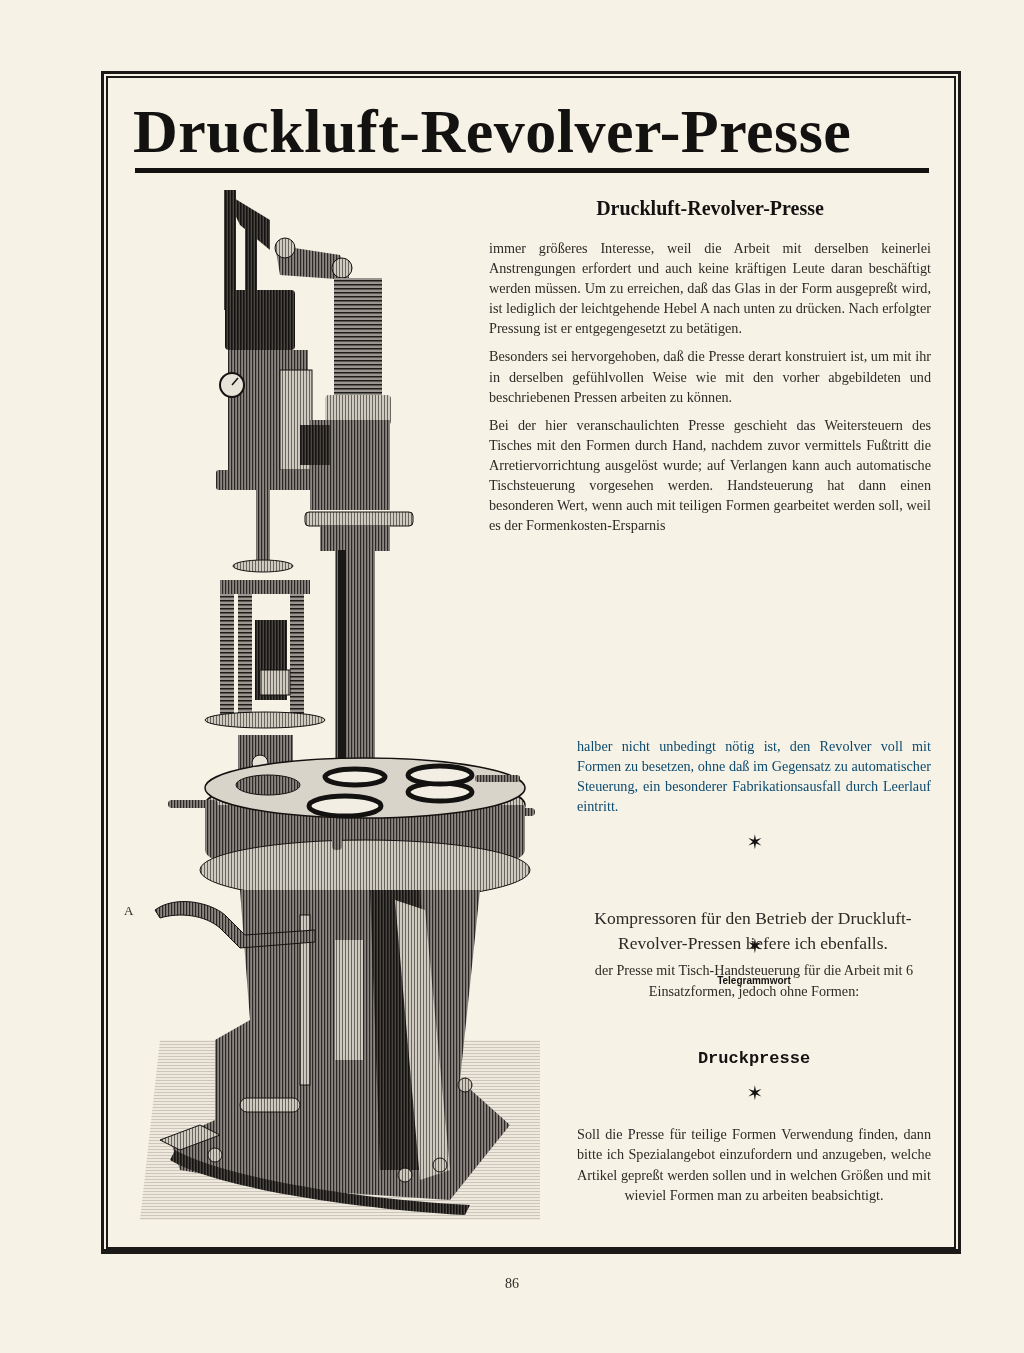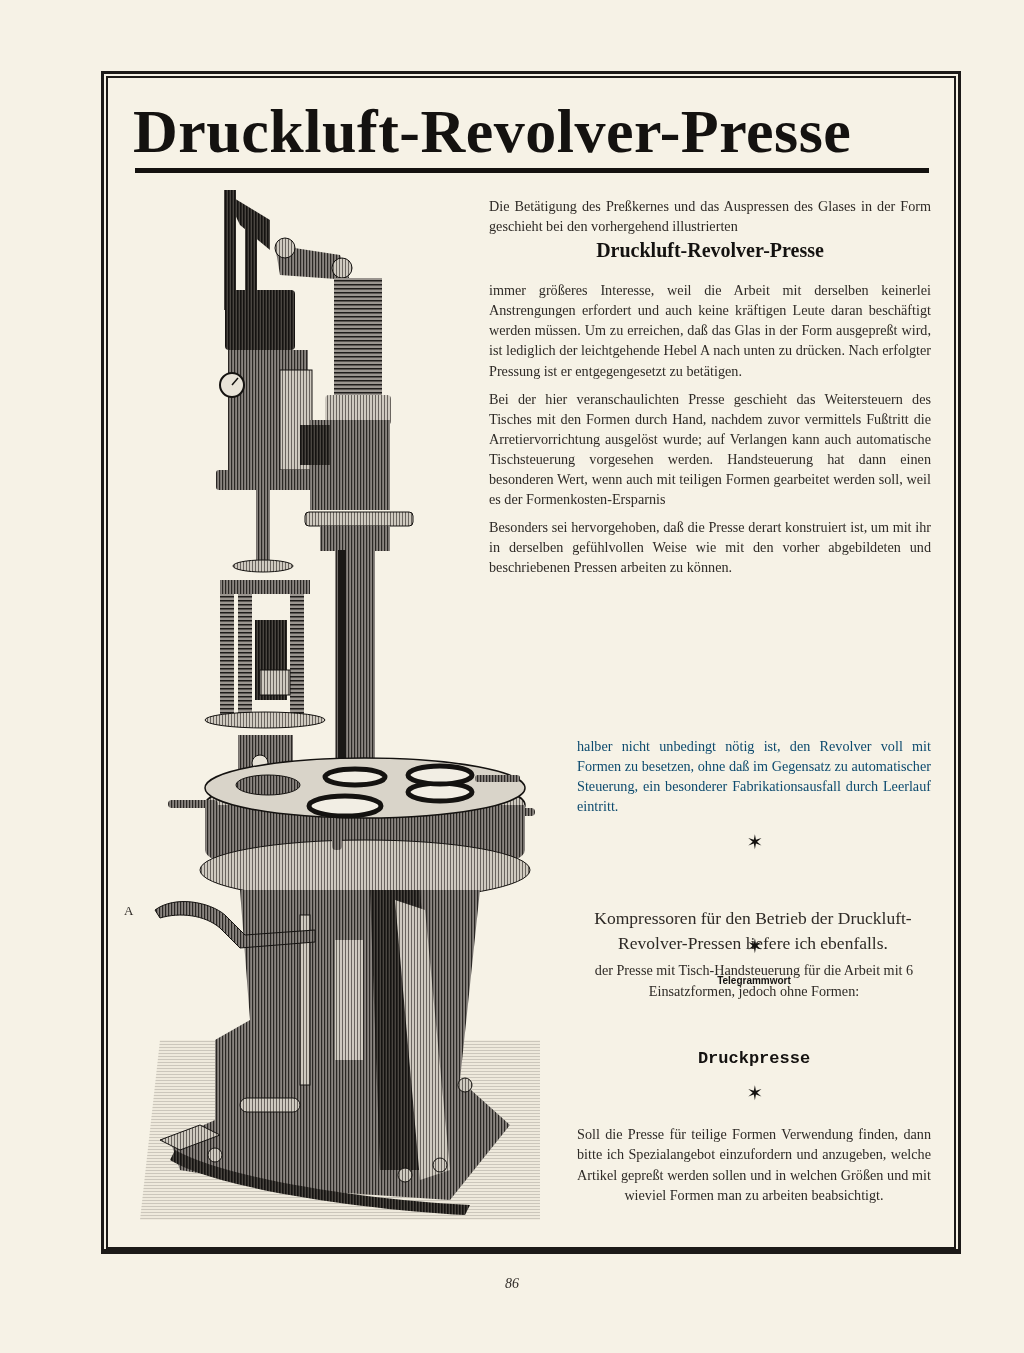--- a/index.html
+++ b/index.html
@@ -71,21 +71,21 @@
   }
   .closing {
     position: absolute; left: 577px; top: 1124px; width: 354px;
     font-size: 14.2px; line-height: 20.3px; text-align: justify; text-align-last: center; color: #2e2a26;
   }
   .label-a {
     position: absolute; left: 124px; top: 903px; font-size: 13px; color: #2e2a26;
   }
   .page-num {
     position: absolute; left: 0; width: 1024px; top: 1276px; text-align: center;
-    font-size: 14px; color: #2e2a26; font-style: italic;
+    font-size: 14px; color: #2e2a26;
   }
   .illustration { position: absolute; left: 120px; top: 180px; width: 430px; height: 1050px; }
 </style>
 </head>
 <body>
 
 <div class="frame-outer"></div>
 <div class="frame-inner"></div>
 <div class="frame-shadow"></div>
 
@@ -190,25 +190,24 @@
   <circle cx="345" cy="905" r="7" fill="url(#hatchLight)" stroke="#141210"></circle>
   <circle cx="320" cy="985" r="7" fill="url(#hatchLight)" stroke="#141210"></circle>
   <circle cx="285" cy="995" r="7" fill="url(#hatchLight)" stroke="#141210"></circle>
 
   <path d="M50 980 C 100 1010, 250 1030, 345 1035 L 350 1025 C 250 1020, 110 1000, 55 970 Z" fill="url(#hatchDark)"></path>
 </svg>
 
 <div class="label-a">A</div>
 
 <div class="col">
-  <p style="margin-bottom:2px">Die Betätigung des Preßkernes und das Auspressen des Glases in der Form geschieht bei den vorhergehend illustrierten</p>
   <div class="sub-serif">Druckluft-Revolver-Presse</div>
   <p style="margin-top:18px">immer größeres Interesse, weil die Arbeit mit derselben keinerlei Anstrengungen erfordert und auch keine kräftigen Leute daran beschäftigt werden müssen. Um zu erreichen, daß das Glas in der Form ausgepreßt wird, ist lediglich der leichtgehende Hebel A nach unten zu drücken. Nach erfolgter Pressung ist er entgegengesetzt zu betätigen.</p>
+  <p>Besonders sei hervorgehoben, daß die Presse derart konstruiert ist, um mit ihr in derselben gefühlvollen Weise wie mit den vorher abgebildeten und beschriebenen Pressen arbeiten zu können.</p>
   <p>Bei der hier veranschaulichten Presse geschieht das Weitersteuern des Tisches mit den Formen durch Hand, nachdem zuvor vermittels Fußtritt die Arretiervorrichtung ausgelöst wurde; auf Verlangen kann auch automatische Tischsteuerung vorgesehen werden. Handsteuerung hat dann einen besonderen Wert, wenn auch mit teiligen Formen gearbeitet werden soll, weil es der Formenkosten-Ersparnis</p>
-  <p>Besonders sei hervorgehoben, daß die Presse derart konstruiert ist, um mit ihr in derselben gefühlvollen Weise wie mit den vorher abgebildeten und beschriebenen Pressen arbeiten zu können.</p>
 </div>
 
 <div class="col2">
   <p style="margin:0">halber nicht unbedingt nötig ist, den Revolver voll mit Formen zu besetzen, ohne daß im Gegensatz zu automatischer Steuerung, ein besonderer Fabrikationsausfall durch Leerlauf eintritt.</p>
 </div>
 
 <div class="star" style="left:740px; top:830px;">✶</div>
 
 <div class="kompressor">Kompressoren für den Betrieb der Druckluft-Revolver-Pressen liefere ich ebenfalls.</div>
 

